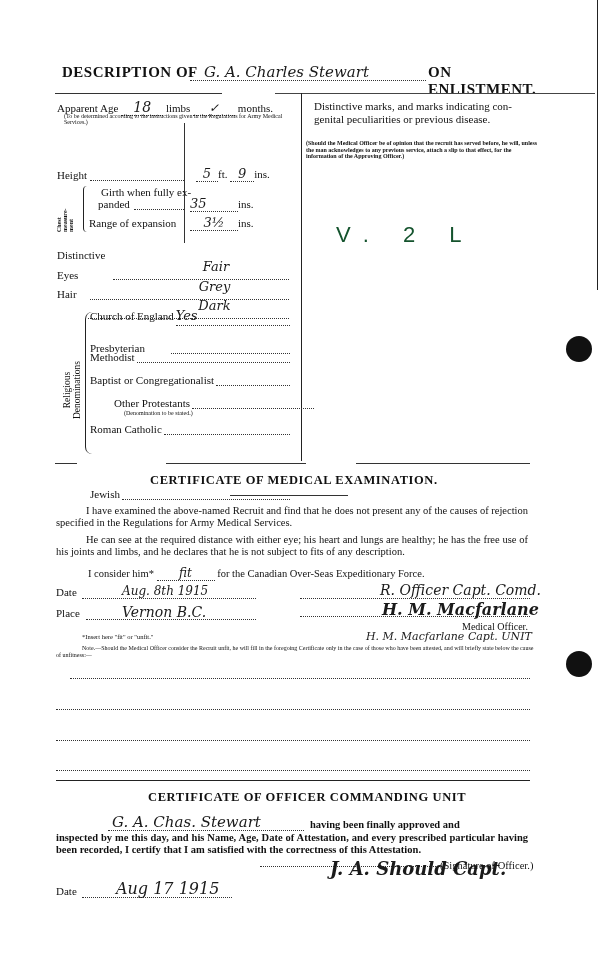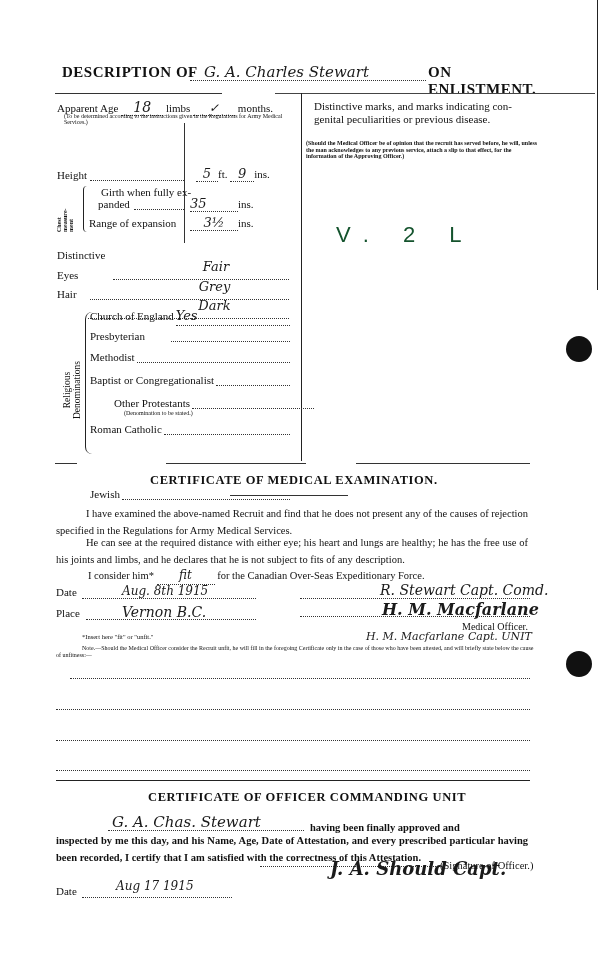--- a/index.html
+++ b/index.html
@@ -7,21 +7,21 @@
     width: 600px; height: 969px; background: #ffffff; position: relative; overflow: hidden;
     font-family: "DejaVu Serif", "Liberation Serif", serif; color: #111;
   }
   .abs { position: absolute; }
   .hand { font-family: "DejaVu Serif", serif; font-style: italic; color: #1a1a1a; }
   .dots { border-bottom: 1px dotted #333; }
   .title-main { font-family: "Liberation Serif", serif; font-weight: bold; font-size: 15px; letter-spacing: 0.5px; }
   .label { font-family: "Liberation Serif", serif; font-size: 11px; }
   .tiny { font-family: "Liberation Serif", serif; font-size: 6px; line-height: 6px; }
   .small { font-family: "Liberation Serif", serif; font-size: 7px; line-height: 7.5px; }
-  .body-text { font-family: "Liberation Serif", serif; font-size: 10.5px; line-height: 17px; }
+  .body-text { font-family: "Liberation Serif", serif; font-size: 10.5px; line-height: 12px; }
   .sec-title { font-family: "Liberation Serif", serif; font-weight: bold; font-size: 12.5px; letter-spacing: 0.6px; }
   .vtext { transform: rotate(-90deg); transform-origin: left top; white-space: nowrap; }
   .hole { width: 26px; height: 26px; border-radius: 50%; background: #111; }
 </style>
 </head>
 <body>
 
 <div class="abs hole" style="left:566px; top:336px;"></div>
 <div class="abs hole" style="left:566px; top:651px;"></div>
 
@@ -95,21 +95,21 @@
     <div style="text-align:center; width:80px;">Denominations</div>
   </div>
 </div>
 <div class="abs" style="left:85px; top:312px; width:6px; height:142px; border-left:1.5px solid #222; border-radius:8px 0 0 8px;"></div>
 
 <div class="abs" style="left:90px; top:310px; width:200px;">
   <div class="label" style="position:absolute; top:0; width:200px; display:flex;">
     <span>Church of England</span>
     <span class="dots" style="flex:1; margin-left:2px; "><span class="hand" style="font-size:13px; position:relative; top:-2px;">Yes</span></span>
   </div>
-  <div class="label" style="position:absolute; top:20px; width:200px; display:flex;gap:24px;">
+  <div class="label" style="position:absolute; top:32px; width:200px; display:flex;gap:24px;">
     <span>Presbyterian</span>
     <span class="dots" style="flex:1; margin-left:2px;"><span></span></span>
   </div>
   <div class="label" style="position:absolute; top:41px; width:200px; display:flex;">
     <span>Methodist</span>
     <span class="dots" style="flex:1; margin-left:2px;"><span></span></span>
   </div>
   <div class="label" style="position:absolute; top:64px; width:200px; display:flex;">
     <span>Baptist or Congregationalist</span>
     <span class="dots" style="flex:1; margin-left:2px;"><span></span></span>
@@ -157,21 +157,21 @@
 <div class="abs label" style="left:56px; top:586px;">Date</div>
 <div class="abs dots" style="left:82px; top:588px; width:174px; height:10px;">
   <span class="hand" style="position:absolute; left:40px; top:-4px; font-size:12px; white-space:nowrap;">Aug. 8th 1915</span>
 </div>
 <div class="abs label" style="left:56px; top:607px;">Place</div>
 <div class="abs dots" style="left:86px; top:609px; width:170px; height:10px;">
   <span class="hand" style="position:absolute; left:36px; top:-5px; font-size:14px; white-space:nowrap;">Vernon B.C.</span>
 </div>
 
 <div class="abs dots" style="left:300px; top:598px; width:230px;"></div>
-<div class="abs hand" style="left:380px; top:582px; font-size:14px; white-space:nowrap;">R. Stewart Capt. Comd.</div>
+<div class="abs hand" style="left:380px; top:582px; font-size:14px; white-space:nowrap;">R. Officer Capt. Comd.</div>
 <div class="abs dots" style="left:300px; top:616px; width:230px;"></div>
 <div class="abs hand" style="left:382px; top:600px; font-size:16px; font-weight:bold; white-space:nowrap;">H. M. Macfarlane</div>
 <div class="abs label" style="left:462px; top:621px; font-size:10px;">Medical Officer.</div>
 <div class="abs hand" style="left:366px; top:630px; font-size:11px; white-space:nowrap;">H. M. Macfarlane Capt. UNIT</div>
 
 <div class="abs tiny" style="left:82px; top:634px; font-size:6.5px;">*Insert here "fit" or "unfit."</div>
 <div class="abs tiny" style="left:56px; top:645px; width:480px; font-size:6px; line-height:7px; text-indent:26px;">
   <span>Note.—Should the Medical Officer consider the Recruit unfit, he will fill in the foregoing Certificate only in the case of those who have been attested, and will briefly state below the cause of unfitness:—</span>
 </div>
 
@@ -187,14 +187,14 @@
 </div>
 <div class="abs body-text" style="left:310px; top:819px; font-weight:bold;">having been finally approved and</div>
 <div class="abs body-text" style="left:56px; top:832px; width:472px; text-align:justify; font-weight:bold;">inspected by me this day, and his Name, Age, Date of Attestation, and every prescribed particular having been recorded, I certify that I am satisfied with the correctness of this Attestation.</div>
 
 <div class="abs dots" style="left:260px; top:866px; width:180px;"></div>
 <div class="abs hand" style="left:330px; top:858px; font-size:18px; font-weight:bold; white-space:nowrap;">J. A. Should Capt.</div>
 <div class="abs label" style="left:440px; top:860px; font-size:10.5px;">(Signature of Officer.)</div>
 
 <div class="abs label" style="left:56px; top:885px;">Date</div>
 <div class="abs dots" style="left:82px; top:887px; width:150px; height:10px;">
-  <span class="hand" style="position:absolute; left:34px; top:-8px; font-size:12px; white-space:nowrap;">Aug 17 1915</span>
+  <span class="hand" style="position:absolute; left:34px; top:-8px; font-size:16px; white-space:nowrap;">Aug 17 1915</span>
 </div>
 
 </body></html>

